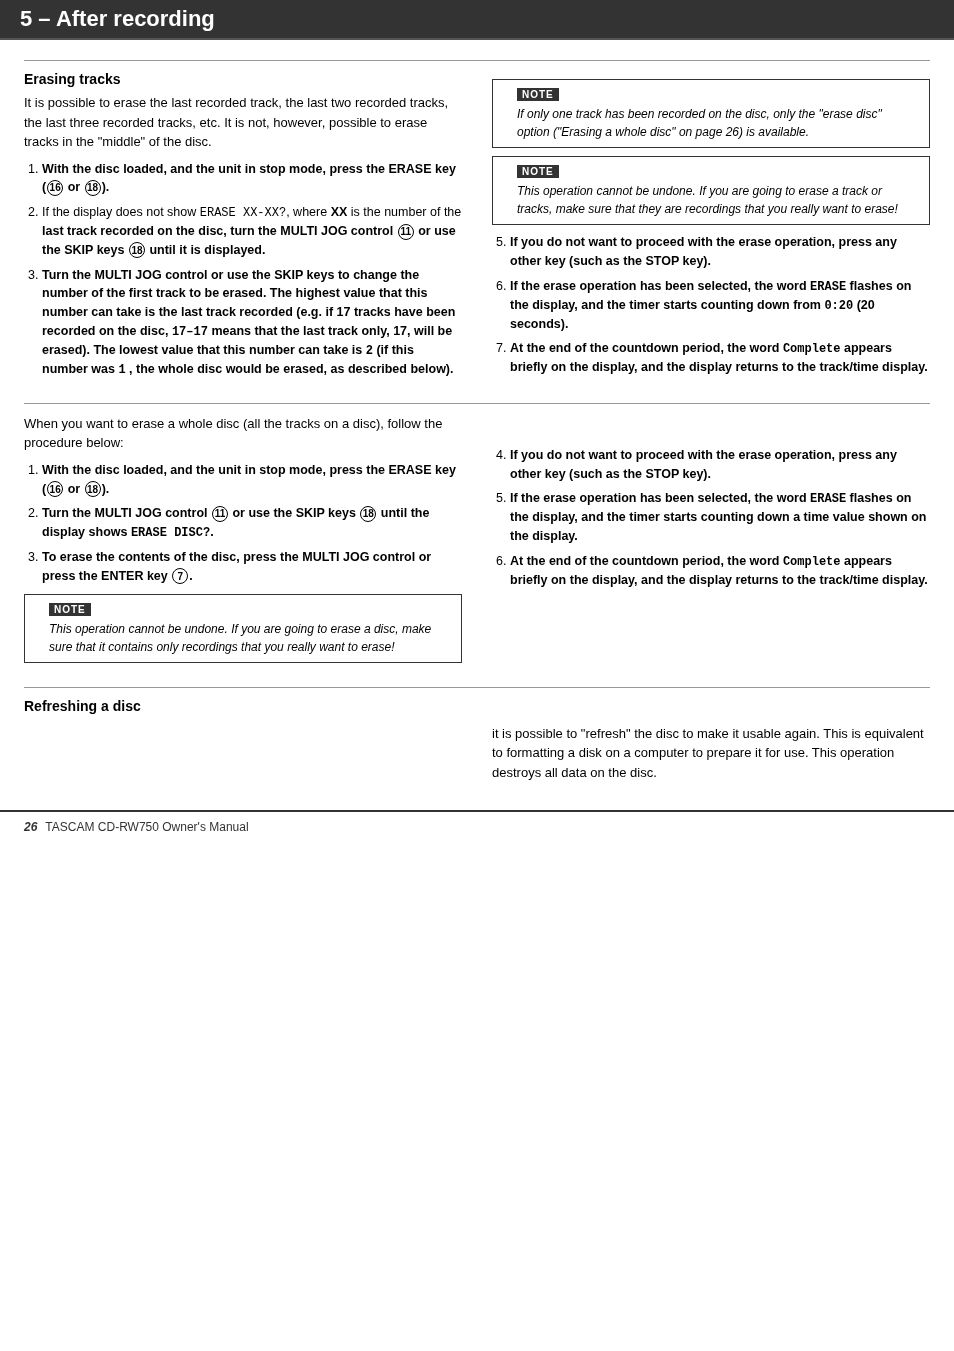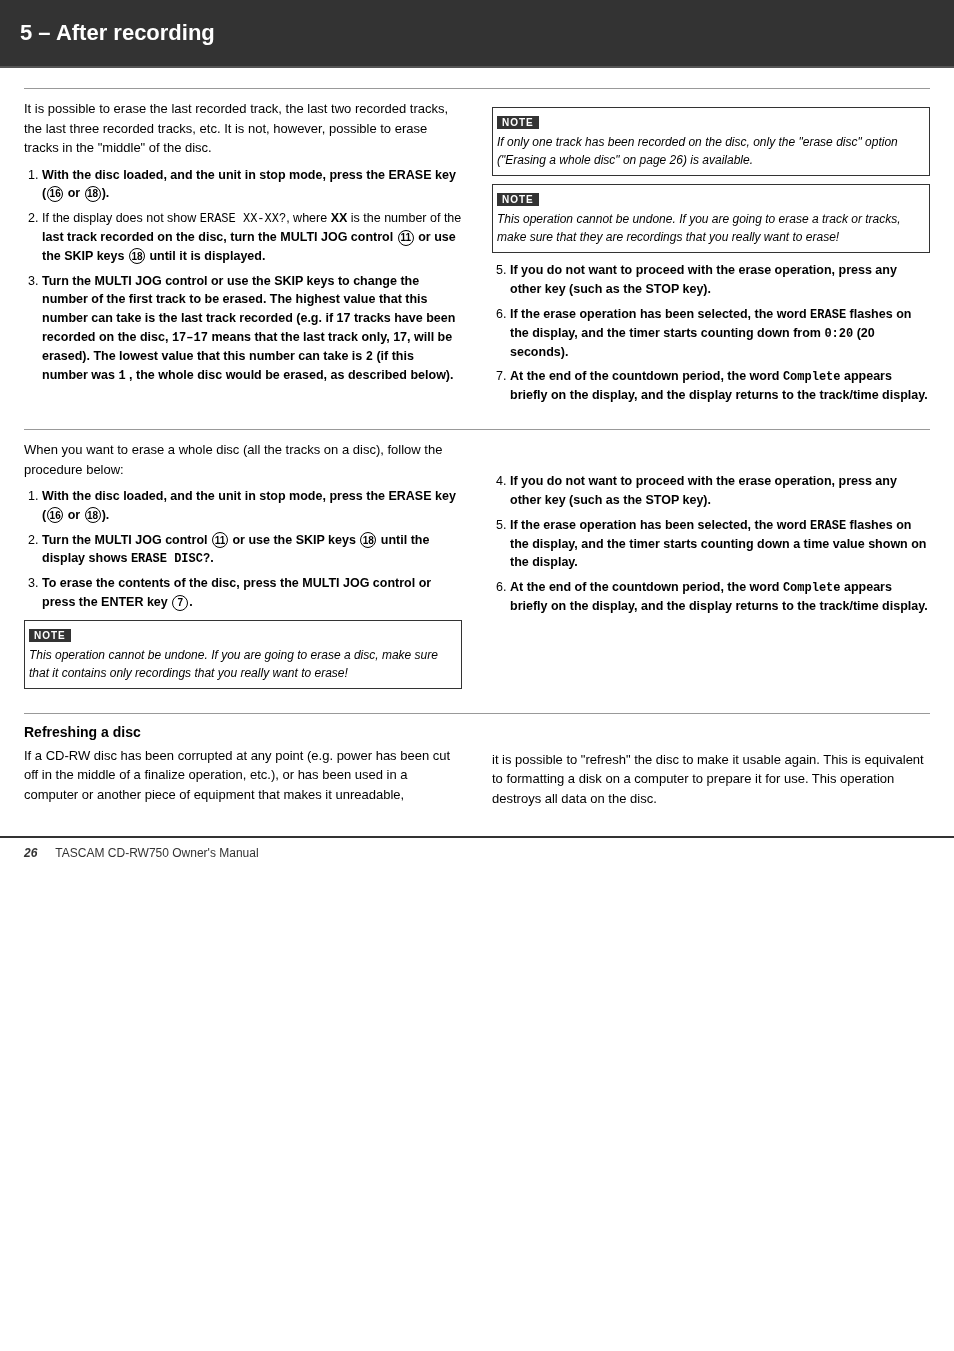--- a/index.html
+++ b/index.html
@@ -8,21 +8,21 @@
       font-size: 13px;
       background: #fff;
       color: #000;
       width: 954px;
       min-height: 1351px;
     }
 
     .page-header {
       background: #333;
       color: #fff;
-      padding: 20px 20px;
+      padding: 6px 20px;
       font-size: 22px;
       font-weight: bold;
       margin-bottom: 0;
     }
 
     .page-content {
       padding: 10px 24px 20px 24px;
       border-top: 2px solid #555;
     }
 
@@ -56,21 +56,21 @@
     }
 
     ol li {
       font-size: 12.5px;
       line-height: 1.5;
       margin-bottom: 6px;
     }
 
     .note-box {
       border: 1.5px solid #333;
-      padding: 6px 4px;
+      padding: 6px 24px;
       margin: 8px 0;
     }
 
     .note-label {
       background: #333;
       color: #fff;
       font-size: 10px;
       font-weight: bold;
       padding: 1px 5px;
       display: inline-block;
@@ -97,21 +97,21 @@
       padding: 8px 24px;
       font-size: 12px;
       color: #333;
       display: flex;
       align-items: center;
     }
 
     .footer-page-num {
       font-weight: bold;
       font-style: italic;
-      margin-right: 18px;
+      margin-right: 8px;
     }
 
     .circle-num {
       display: inline-flex;
       align-items: center;
       justify-content: center;
       width: 16px;
       height: 16px;
       border: 1.5px solid #000;
       border-radius: 50%;
@@ -131,20 +131,21 @@
 <div class="page-header">
   <span>5 – After recording</span>
 </div>
 
 <div class="page-content">
 
   <div class="section">
     <div class="two-col">
 
       <div>
+        <div class="section-title">Erasing tracks</div>
         <div class="section-intro">It is possible to erase the last recorded track, the last two recorded tracks, the last three recorded tracks, etc. It is not, however, possible to erase tracks in the "middle" of the disc.</div>
 
         <ol>
           <li>
             <span class="bold">With the disc loaded, and the unit in stop mode, press the <span class="bold">ERASE</span> key (<span class="circle-num">16</span> or <span class="circle-num">18</span>).</span>
           </li>
           <li>
             <span>If the display does not show <span class="mono">ERASE  XX-XX?</span>, where <span class="bold">XX</span> is the number of the <span class="bold">last track recorded on the disc, turn the MULTI JOG control</span> <span class="circle-num">11</span> <span class="bold">or use the</span> <span class="bold"> SKIP keys</span> <span class="circle-num">18</span> <span class="bold">until it is displayed.</span></span>
           </li>
           <li>
@@ -224,21 +225,20 @@
         </ol>
       </div>
     </div>
   </div>
 
   <div class="section section-gap">
     <div class="two-col">
 
       <div>
         <div class="section-title">Refreshing a disc</div>
-        <div class="section-intro">If a CD-RW disc has been corrupted at any point (e.g. power has been cut off in the middle of a finalize operation, etc.), or has been used in a computer or another piece of equipment that makes it unreadable,</div>
       </div>
 
       <div>
         <div class="section-intro" style="margin-top:26px;">it is possible to "refresh" the disc to make it usable again. This is equivalent to formatting a disk on a computer to prepare it for use. This operation destroys all data on the disc.</div>
       </div>
     </div>
   </div>
 
 </div>
 

